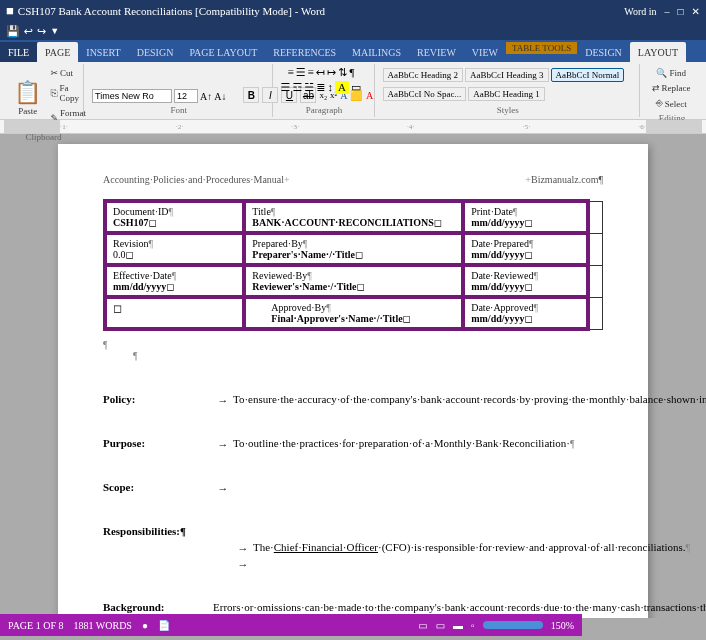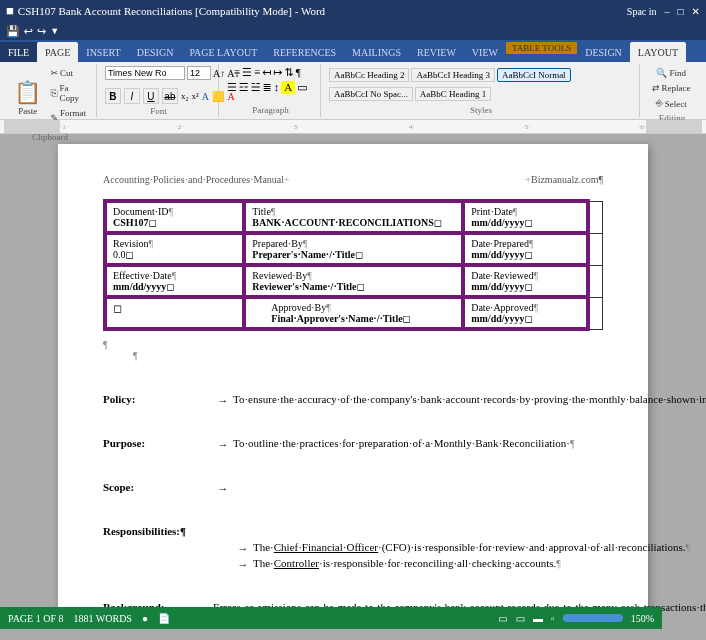--- a/index.html
+++ b/index.html
@@ -178,47 +178,47 @@
       margin-left: 130px;
       display: flex;
       margin-bottom: 4px;
     }
     .content-indent .content-arrow {
       min-width: 20px;
     }
 
     
     .status-bar {
-      background: #15803d;
+      background: #a21caf;
       color: white;
       font-size: 10px;
       height: 22px;
       display: flex;
       align-items: center;
       padding: 0 8px;
       justify-content: space-between;
       position: fixed;
-      bottom: 11px;
-      width: 662px;
+      bottom: 4px;
+      width: 582px;
     }
     .status-left { display: flex; gap: 10px; align-items: center; }
     .status-right { display: flex; gap: 8px; align-items: center; }
 
     .underline { text-decoration: underline; }
   </style>
 </head>
 <body>
 
 <div class="title-bar">
   <div class="title-bar-left">
     <span style="font-size:13px;">■</span>
     <span>CSH107 Bank Account Reconciliations [Compatibility Mode] - Word</span>
   </div>
   <div class="title-bar-right">
-    <span>Spac in</span>
+    <span>Word in</span>
     <span>–</span>
     <span>□</span>
     <span>✕</span>
   </div>
 </div>
 
 <div class="quick-toolbar">
   <span style="font-size:11px;">💾</span>
   <span style="font-size:11px;">↩</span>
   <span style="font-size:11px;">↪</span>
@@ -260,21 +260,21 @@
         <div class="ribbon-btn" style="flex-direction:row; gap:2px; padding:1px 2px;">
           <span>✎</span>
           <span>Format Painter</span>
         </div>
       </div>
     </div>
     <div class="ribbon-group-label">Clipboard</div>
   </div>
 
   <div class="ribbon-group" style="min-width:120px;">
-    <div class="ribbon-group-buttons" style="flex-direction:column; align-items:flex-start; gap:8px;">
+    <div class="ribbon-group-buttons" style="flex-direction:row; align-items:flex-end; gap:17px;">
       <div style="display:flex; gap:2px; align-items:center;">
         <input type="text" value="Times New Ro" style="width: 80px; font-size: 9px; padding: 1px 2px; border: 1px solid rgb(170, 170, 170);">
         <input type="text" value="12" style="width: 24px; font-size: 9px; padding: 1px 2px; border: 1px solid rgb(170, 170, 170);">
         <span style="font-size:10px; cursor:pointer;">A↑</span>
         <span style="font-size:10px; cursor:pointer;">A↓</span>
       </div>
       <div style="display:flex; gap:3px; align-items:center;">
         <button style="font-weight:bold; font-size:10px; width:16px; height:16px; border:1px solid #ccc; cursor:pointer;">B</button>
         <button style="font-style:italic; font-size:10px; width:16px; height:16px; border:1px solid #ccc; cursor:pointer;">I</button>
         <button style="text-decoration:underline; font-size:10px; width:16px; height:16px; border:1px solid #ccc; cursor:pointer;">U</button>
@@ -454,21 +454,20 @@
         <span class="content-label bold">Responsibilities:¶</span>
       </div>
 
       <div class="content-indent" style="margin-left:130px; display:flex; margin-bottom:4px;">
         <span class="content-arrow" style="min-width:20px;">→</span>
         <span>The·<span class="underline">Chief·Financial·Officer</span>·(CFO)·is·responsible·for·review·and·approval·of·all·reconciliations.<span class="pilcrow">¶</span></span>
       </div>
 
       <div class="content-indent" style="margin-left:130px; display:flex; margin-bottom:4px;">
         <span class="content-arrow" style="min-width:20px;">→</span>
-        <span>The·<span class="underline">Controller</span>·is·responsible·for·reconciling·all·checking·accounts.<span class="pilcrow">¶</span></span>
       </div>
 
       <div class="content-row">
         <span class="content-label bold">Background:</span>
         <span class="content-text">Errors·or·omissions·can·be·made·to·the·company's·bank·account·records·due·to·the·many·cash·transactions·that·occur.··Therefore,·it·is·necessary·to·prove·the·monthly·balance·shown·in·the·bank·account·register.··Cash·on·deposit·with·a·bank·is·not·available·for·count·and·is·therefore·proved·through·the·preparation·of·a·reconciliation·of·the·company's·record·of·cash·in·the·bank·and·the·bank's·record·of·the·company's·cash·that·is·on·</span>
       </div>
     </div>
   </div>
 </div>
 

